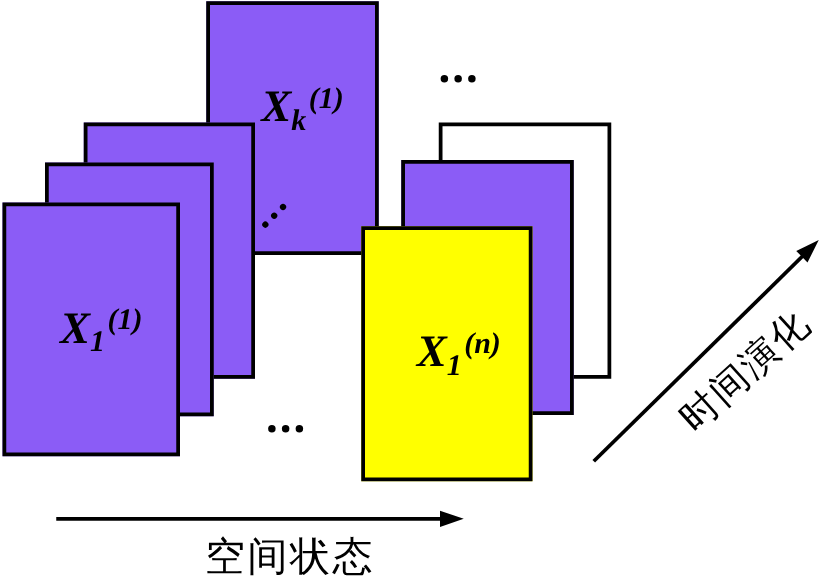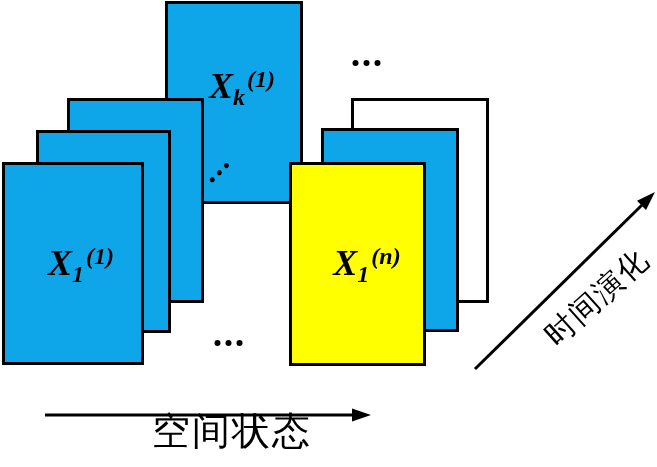--- a/index.html
+++ b/index.html
@@ -3,23 +3,23 @@
 <meta charset="utf-8">
 <style>
   html,body{margin:0;padding:0;background:#ffffff;}
   .canvas{
     position:relative;width:657px;height:467px;background:#ffffff;overflow:hidden;
     font-family:"Liberation Serif", serif;
   }
   .card{
     position:absolute;box-sizing:border-box;border:3px solid #000000;
   }
-  .card.gray{background:#0ea5e9;text-decoration:underline;}
+  .card.gray{background:#8b5cf6;text-decoration:underline;}
   .card.white{background:#ffffff;}
-  .card.highlight{background:#ffff00;}
+  .card.highlight{background:#ffff00;margin-top:19px;}
   .mat-label{
     position:absolute;transform:translate(-50%,-50%);white-space:nowrap;
     color:#000;font-family:"Liberation Serif", serif;font-weight:bold;font-style:italic;
     font-size:36px;line-height:1;
   }
   .mat-label .base{font-size:36px;}
   .mat-label .sub{font-size:24px;vertical-align:-7px;}
   .mat-label .sup{font-size:24px;vertical-align:11px;margin-left:2px;font-style:italic;}
   .dots{
     position:absolute;display:flex;align-items:center;
@@ -27,21 +27,21 @@
   .dots .dot{background:#000;border-radius:50%;}
   .dots.horizontal{transform:translate(-50%,-50%);}
   .dots.horizontal .dot{width:6px;height:6px;margin:0 2.5px;}
   .dots.diagonal{transform:translate(-50%,-50%) rotate(-45deg);}
   .dots.diagonal .dot{width:5px;height:5px;margin:0 2.5px;}
   .axis-label{
     position:absolute;color:#000;white-space:nowrap;line-height:1;
     font-family:"Liberation Serif", serif;
   }
   .axis-label.spatial{
-    left:232px;top:431px;transform:translate(-50%,-50%);font-size:38px;letter-spacing:2px;
+    left:232px;top:445px;transform:translate(-50%,-50%);font-size:32px;letter-spacing:2px;
   }
   .axis-label.temporal{
     left:597px;top:297px;transform:translate(-50%,-50%) rotate(-42deg);font-size:30px;letter-spacing:2px;
   }
   svg.overlay{position:absolute;left:0;top:0;pointer-events:none;}
 </style>
 </head>
 <body>
 
 <div class="canvas">

